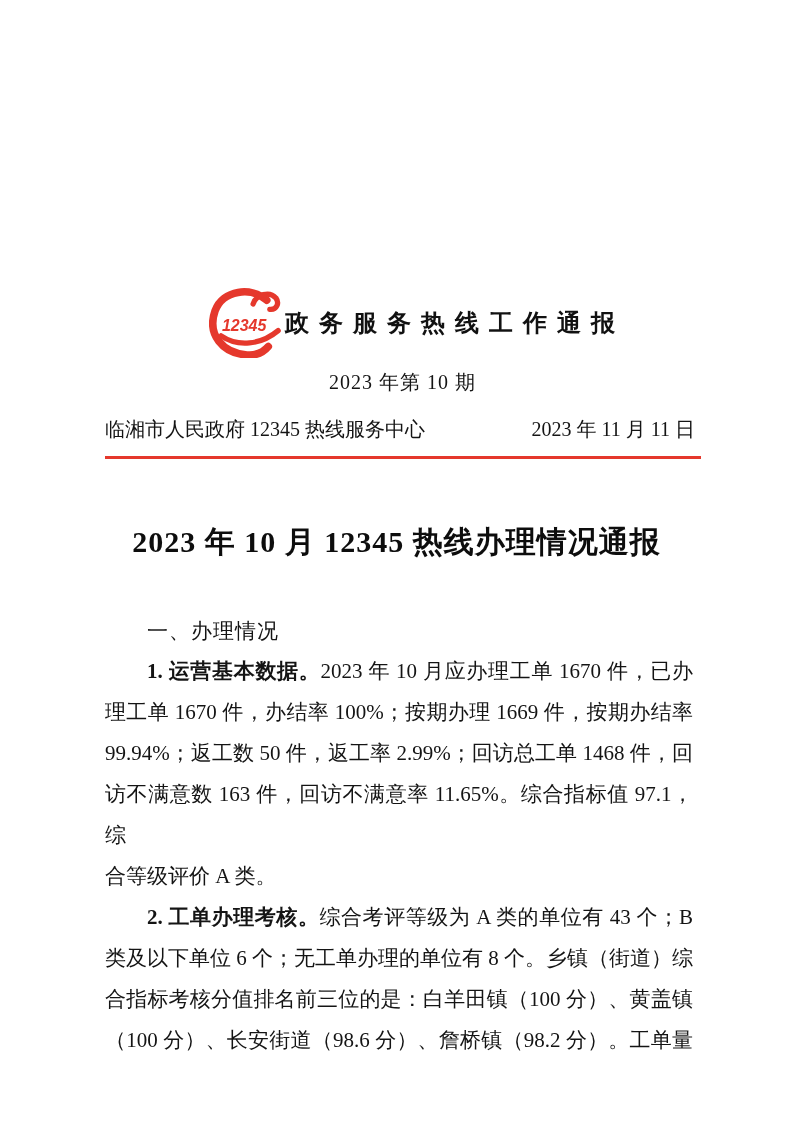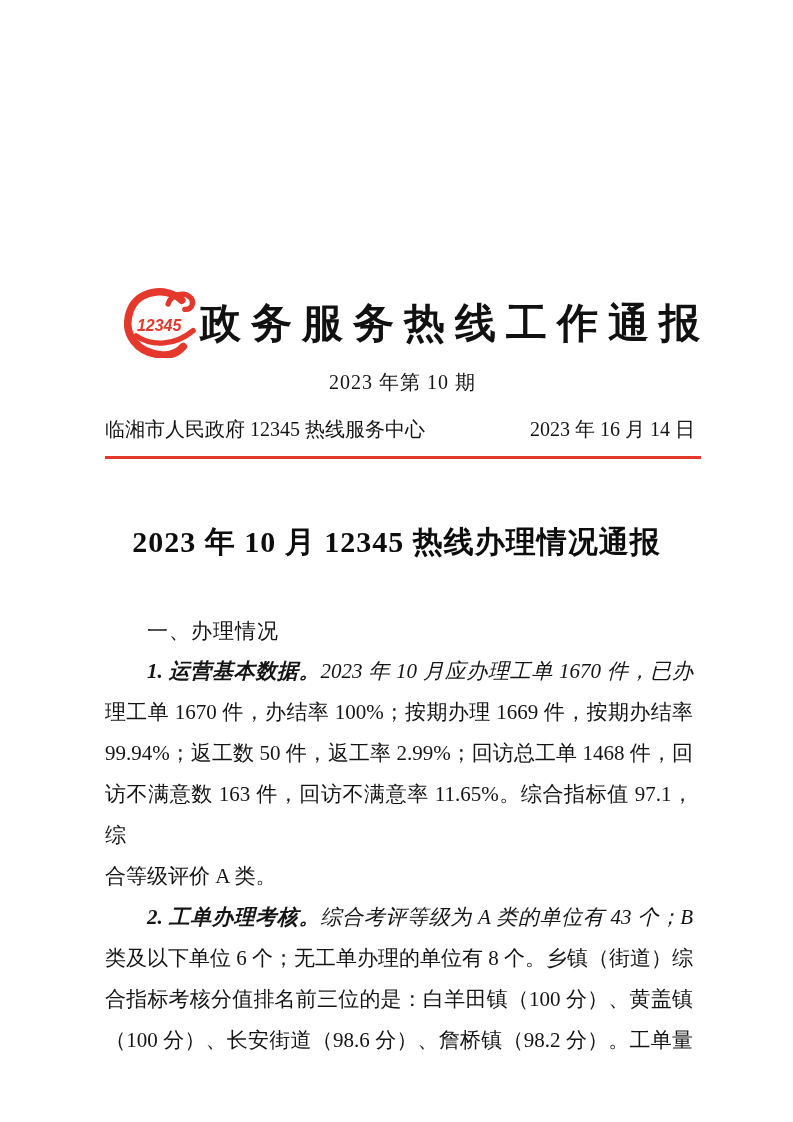--- a/index.html
+++ b/index.html
@@ -21,21 +21,21 @@
     top: 288px;
     left: 0;
     width: 100%;
     display: flex;
     align-items: center;
     justify-content: center;
     padding-left: 41px;
   }
   .logo { width: 76px; height: 70px; flex: 0 0 auto; }
   .masthead {
-    font-size: 41px;
+    font-size: 24px;
     font-weight: bold;
     letter-spacing: 10px;
     color: #111111;
     white-space: nowrap;
   }
 
   .issue-line {
     position: absolute;
     top: 369px;
     left: 0;
@@ -96,21 +96,21 @@
   }
   .line {
     white-space: nowrap;
   }
   .jl {
     white-space: normal;
     text-align: justify;
     text-align-last: justify;
     text-justify: inter-character;
   }
-  .indent { padding-left: 42px; font-style: italic; }
+  .indent { padding-left: 42px; }
   .lead { font-weight: bold; }
 </style>
 </head>
 <body>
 
 <div class="page">
 
   <div class="header-row">
     <svg class="logo" viewBox="0 0 100 92" aria-hidden="true">
       <path d="M76 16 C 56 -2, 18 2, 8 30 C -3 61, 18 86, 50 88 C 62 89, 72 84, 78 77" fill="none" stroke="#e5382c" stroke-width="10" stroke-linecap="round"></path>
@@ -118,21 +118,21 @@
       <path d="M16 63 C 38 78, 68 75, 91 56" fill="none" stroke="#e5382c" stroke-width="7" stroke-linecap="round"></path>
       <text x="17" y="57" font-size="21" font-weight="bold" font-style="italic" font-family="Liberation Sans, sans-serif" fill="#e5382c">12345</text>
     </svg>
     <div class="masthead">政务服务热线工作通报</div>
   </div>
 
   <div class="issue-line">2023 年第 10 期</div>
 
   <div class="org-row">
     <span>临湘市人民政府 12345 热线服务中心</span>
-    <span>2023 年 16 月 14 日</span>
+    <span>2023 年 11 月 11 日</span>
   </div>
 
   <div class="red-rule"></div>
 
   <div class="doc-title">2023 年 10 月 12345 热线办理情况通报</div>
 
   <div class="body-block">
     <div class="section-heading">一、办理情况</div>
 
     <div class="line jl indent">

